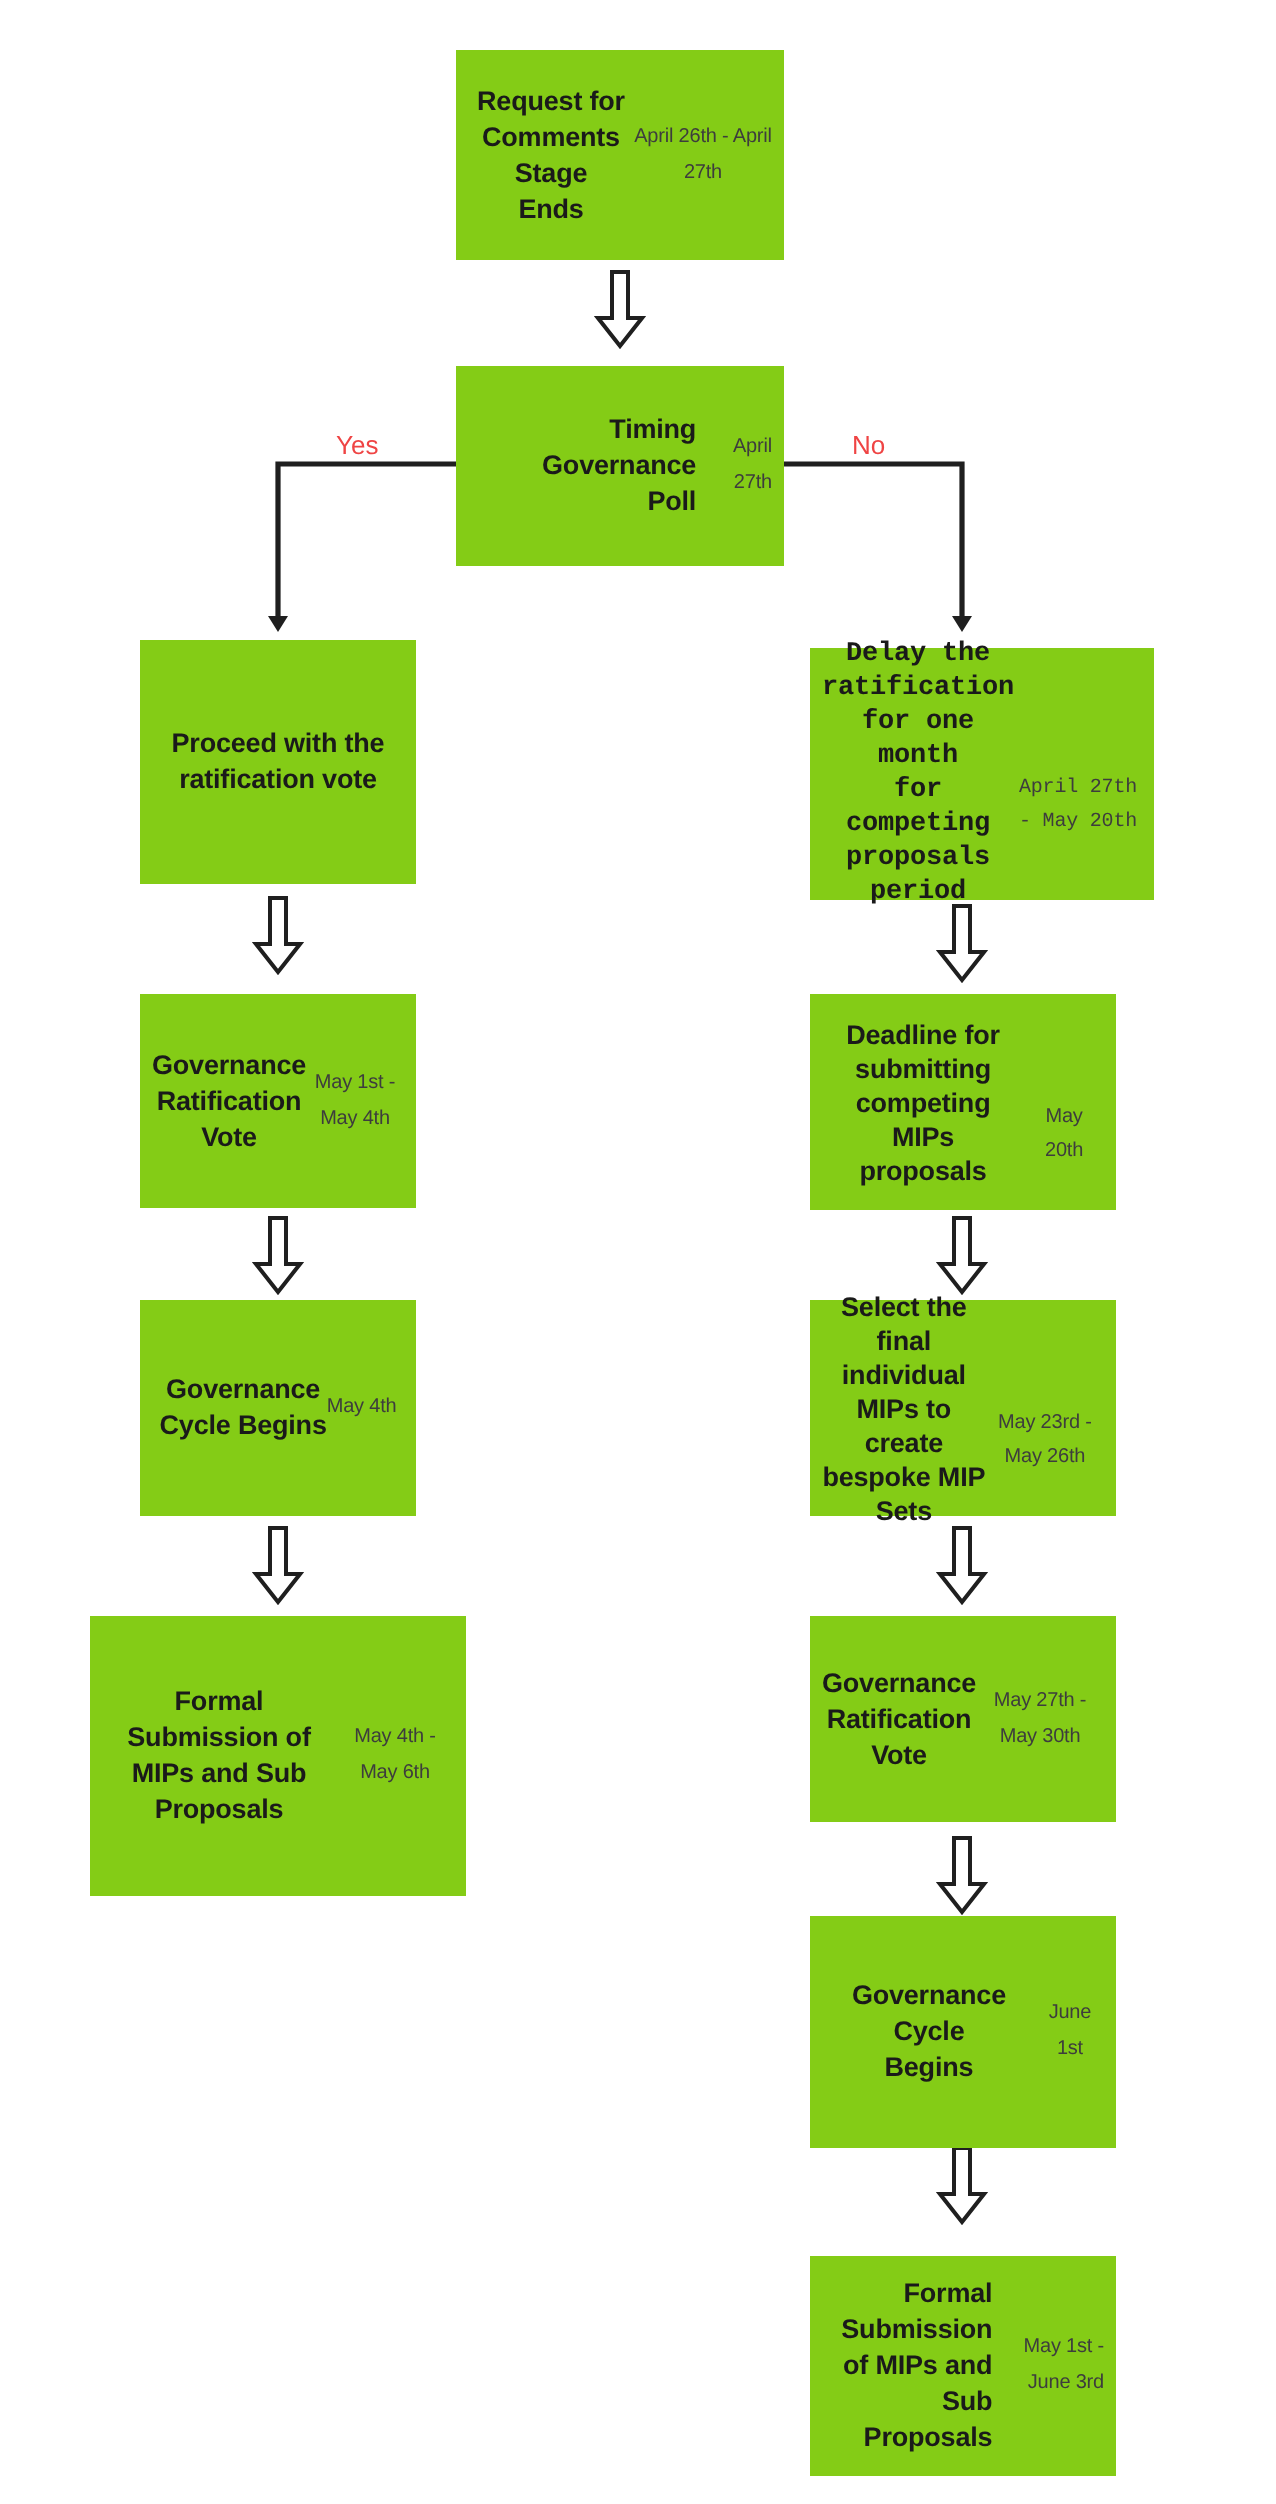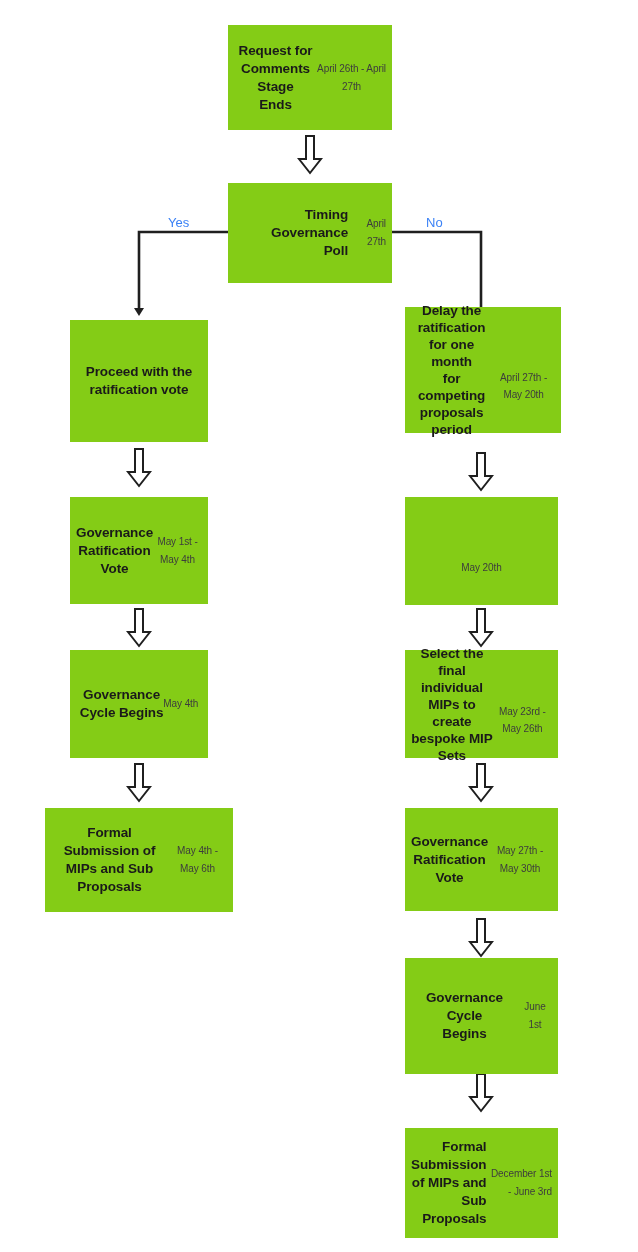--- a/index.html
+++ b/index.html
@@ -44,21 +44,21 @@
     line-height: 18px;
     color: #3d3d3d;
     letter-spacing: -0.1px;
   }
   .node.compact .title { line-height: 17px; }
   .node.compact .date { line-height: 17px; margin-top: 32px; }
 
   .edge-label {
     position: absolute;
     font-size: 13px;
-    color: #3b82f6;
+    color: #ef4444;
     line-height: 14px;
     white-space: nowrap;
   }
 
   .blockarrow {
     position: absolute;
     width: 26px;
     height: 40px;
   }
   .connector-svg {
@@ -144,36 +144,40 @@
 Ratification Vote</div>
     <div class="date">May 1st - May 4th</div>
   </div>
 
   <div class="node" style="left:70px; top:650px; width:138px; height:108px;">
     <div class="title">Governance
 Cycle Begins</div>
     <div class="date">May 4th</div>
   </div>
 
-  <div class="node" style="left:45px; top:808px; width:188px; height:104px;">
+  <div class="node" style="left:45px; top:808px; width:188px; height:140px;">
     <div class="title">Formal Submission of
 MIPs and Sub Proposals</div>
     <div class="date">May 4th - May 6th</div>
   </div>
 
-  <div class="node compact" style="left:405px; top:307px; width:156px; height:126px;">
+  <div class="node compact" style="left:405px; top:324px; width:172px; height:126px;font-family:Liberation Mono, monospace;">
     <div class="title">Delay the
 ratification for one
 month
 for competing
 proposals period</div>
     <div class="date">April 27th - May 20th</div>
   </div>
 
   <div class="node compact" style="left:405px; top:497px; width:153px; height:108px;">
+    <div class="title">Deadline for
+submitting
+competing MIPs
+proposals</div>
     <div class="date">May 20th</div>
   </div>
 
   <div class="node compact" style="left:405px; top:650px; width:153px; height:108px;">
     <div class="title">Select the final
 individual MIPs to
 create bespoke MIP
 Sets</div>
     <div class="date">May 23rd - May 26th</div>
   </div>
@@ -187,16 +191,16 @@
   <div class="node" style="left:405px; top:958px; width:153px; height:116px;">
     <div class="title">Governance Cycle
 Begins</div>
     <div class="date">June 1st</div>
   </div>
 
   <div class="node" style="left:405px; top:1128px; width:153px; height:110px;text-align:right;">
     <div class="title">Formal Submission
 of MIPs and Sub
 Proposals</div>
-    <div class="date">December 1st - June 3rd</div>
+    <div class="date">May 1st - June 3rd</div>
   </div>
 
 </div>
 
 </body></html>

